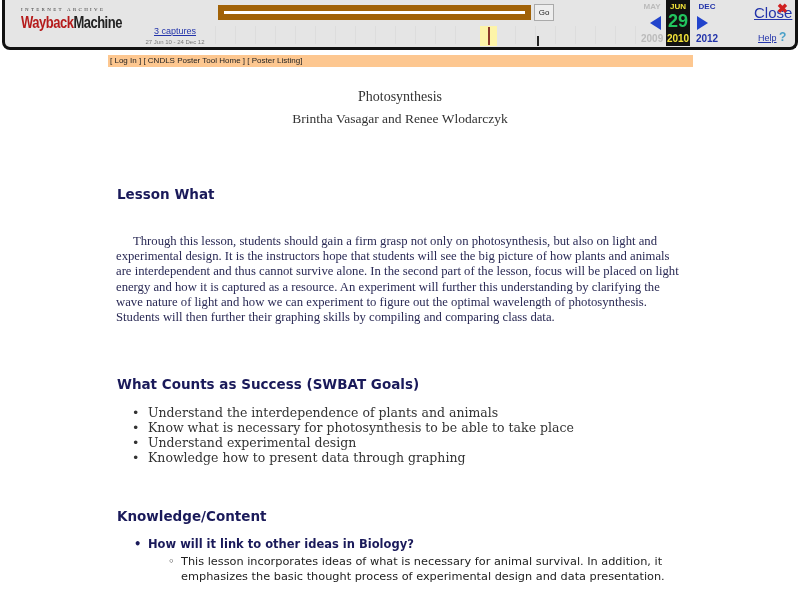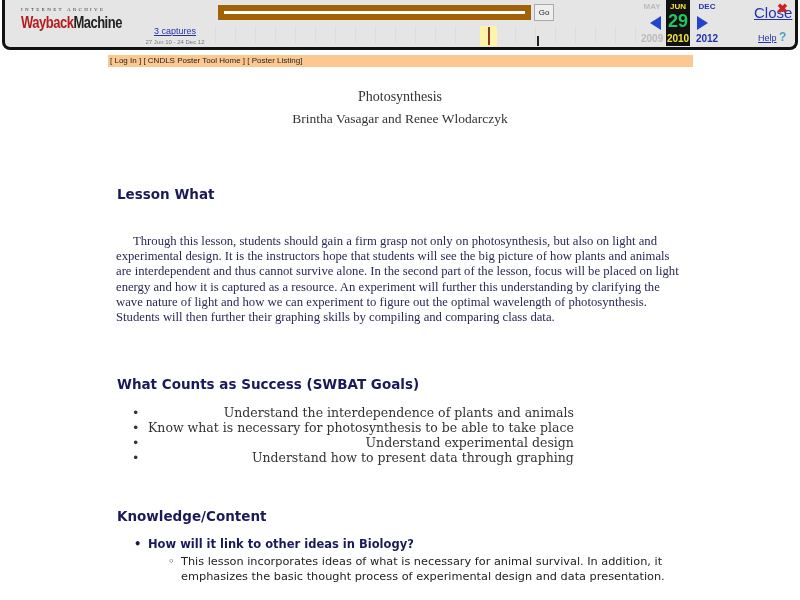--- a/index.html
+++ b/index.html
@@ -51,21 +51,21 @@
   .t1 { top: 89px; }
   .t2 { top: 111px; font-size: 13.5px; }
 
   h2 { position: absolute; left: 117px; margin: 0; font-family: "DejaVu Sans", sans-serif; font-weight: bold; font-size: 13.5px; color: #1a1a5a; }
   .h-goals { top: 186px; }
   .h-success { top: 376px; }
   .h-knowledge { top: 508px; }
 
   .goals-para { position: absolute; left: 116px; top: 234px; width: 570px; font-family: "Liberation Serif", serif; font-size: 12.7px; line-height: 15.2px; color: #2a2a55; text-indent: 17px; margin: 0; }
 
-  .swbat { position: absolute; left: 128px; top: 405px; margin: 0; padding: 0; list-style: none; font-family: "DejaVu Serif", serif; font-size: 12.5px; line-height: 15px; color: #333; text-align: right; }
+  .swbat { position: absolute; left: 128px; top: 405px; margin: 0; padding: 0; list-style: none; font-family: "DejaVu Serif", serif; font-size: 12.5px; line-height: 15px; color: #333; }
   .swbat li { position: relative; padding-left: 20px; white-space: nowrap; }
   .swbat li::before { content: "•"; position: absolute; left: 4px; font-family: "DejaVu Sans", sans-serif; }
 
   .kc { position: absolute; left: 132px; top: 537px; margin: 0; padding: 0; list-style: none; font-family: "DejaVu Sans", sans-serif; color: #1a1a5a; }
   .kc > li { position: relative; padding-left: 16px; font-size: 11.5px; font-weight: bold; }
   .kc > li::before { content: "•"; position: absolute; left: 2px; }
   .kc ul { list-style: none; margin: 3px 0 0 0; padding: 0; }
   .kc ul li { position: relative; padding-left: 33px; font-weight: normal; font-size: 11.3px; line-height: 15px; width: 560px; color: #222; }
   .kc ul li::before { content: "◦"; position: absolute; left: 20px; }
 </style>
@@ -142,21 +142,21 @@
 <div class="title t2">Brintha Vasagar and Renee Wlodarczyk</div>
 
 <h2 class="h-goals">Lesson What</h2>
 <p class="goals-para">Through this lesson, students should gain a firm grasp not only on photosynthesis, but also on light and experimental design. It is the instructors hope that students will see the big picture of how plants and animals are interdependent and thus cannot survive alone. In the second part of the lesson, focus will be placed on light energy and how it is captured as a resource. An experiment will further this understanding by clarifying the wave nature of light and how we can experiment to figure out the optimal wavelength of photosynthesis. Students will then further their graphing skills by compiling and comparing class data.</p>
 
 <h2 class="h-success">What Counts as Success (SWBAT Goals)</h2>
 <ul class="swbat">
   <li>Understand the interdependence of plants and animals</li>
   <li>Know what is necessary for photosynthesis to be able to take place</li>
   <li>Understand experimental design</li>
-  <li>Understand how to present data through graphing</li>
+  <li>Knowledge how to present data through graphing</li>
 </ul>
 
 <h2 class="h-knowledge">Knowledge/Content</h2>
 <ul class="kc">
   <li><span>How will it link to other ideas in Biology?</span>
     <ul>
       <li>This lesson incorporates ideas of what is necessary for animal survival.  In addition, it emphasizes the basic thought process of experimental design and data presentation.</li>
     </ul>
   </li>
 </ul>

